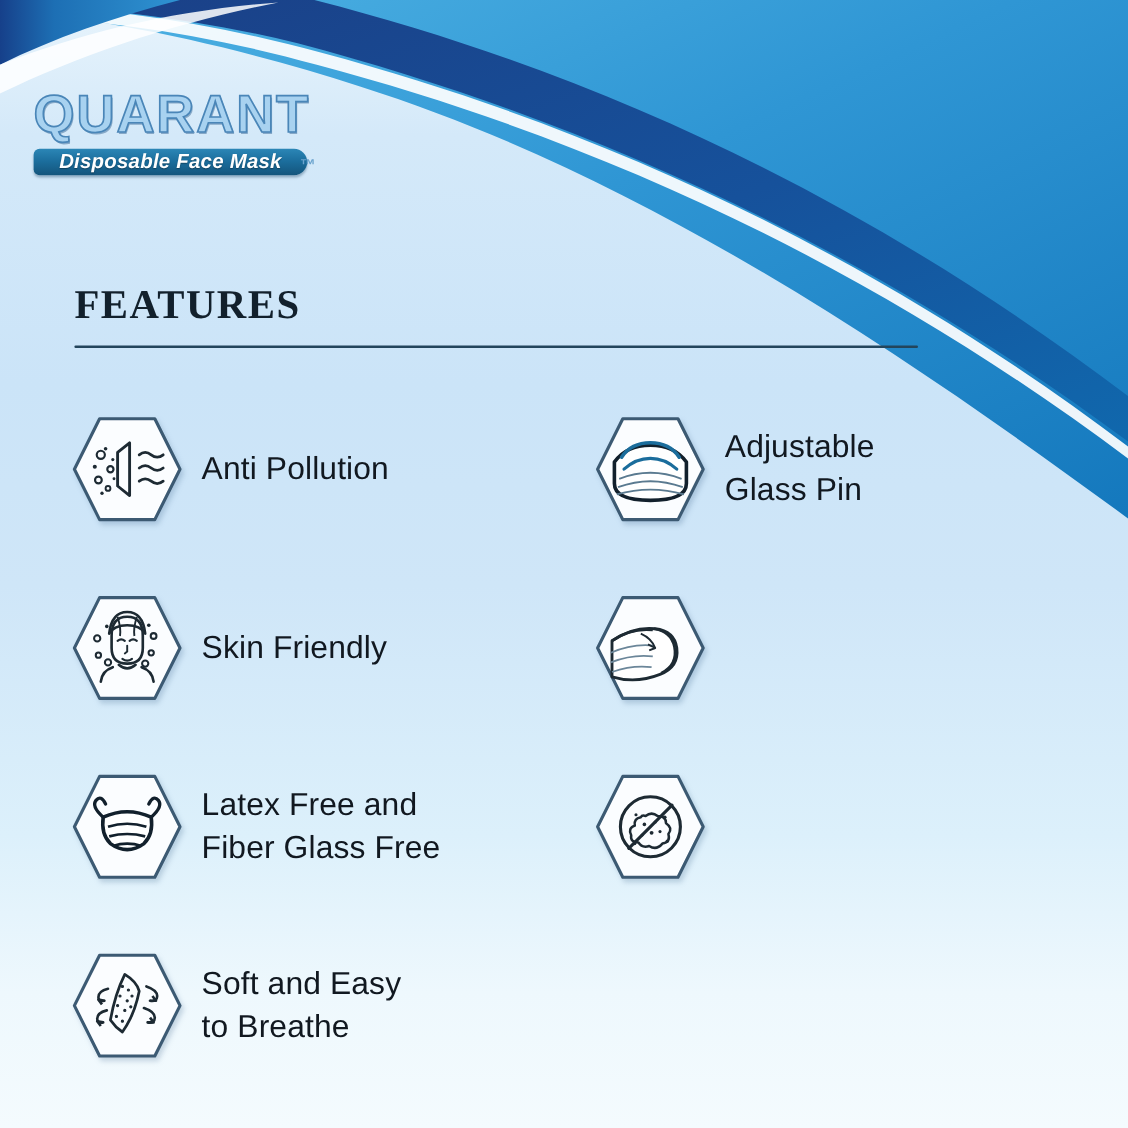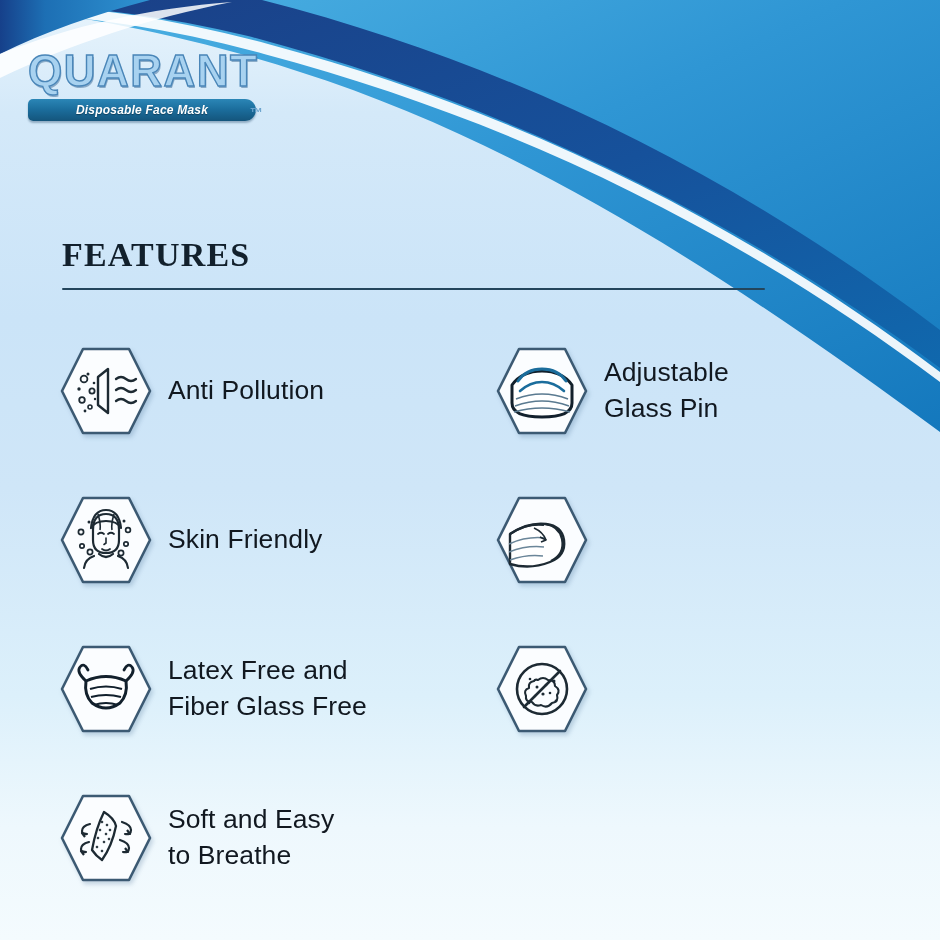--- a/index.html
+++ b/index.html
@@ -29,21 +29,21 @@
     inset: 0;
     width: 940px;
     height: 940px;
     pointer-events: none;
   }
 
   
   #logo-block {
     position: absolute;
     left: 28px;
-    top: 49px;
+    top: 74px;
     width: 300px;
   }
   #logo-wordmark {
     position: relative;
     font-family: "Liberation Sans", sans-serif;
     font-weight: bold;
     font-size: 44px;
     letter-spacing: 1.5px;
     color: #a8d2f0;
     line-height: 1;
@@ -66,21 +66,21 @@
     height: 22px;
     border-radius: 5px 11px 11px 5px;
     background: linear-gradient(to bottom, #2b86b6 0%, #1b6d9c 48%, #14557c 100%);
     box-shadow: 0 2px 2px rgba(20,60,95,0.35);
     display: flex;
     align-items: center;
     justify-content: center;
   }
   #logo-banner span {
     color: #ffffff;
-    font-size: 12px;
+    font-size: 17px;
     font-weight: bold;
     font-style: italic;
     letter-spacing: 0.2px;
     text-shadow: 0 1px 1px rgba(0,0,0,0.35);
   }
 
   
   #features-heading {
     position: absolute;
     left: 62px;

